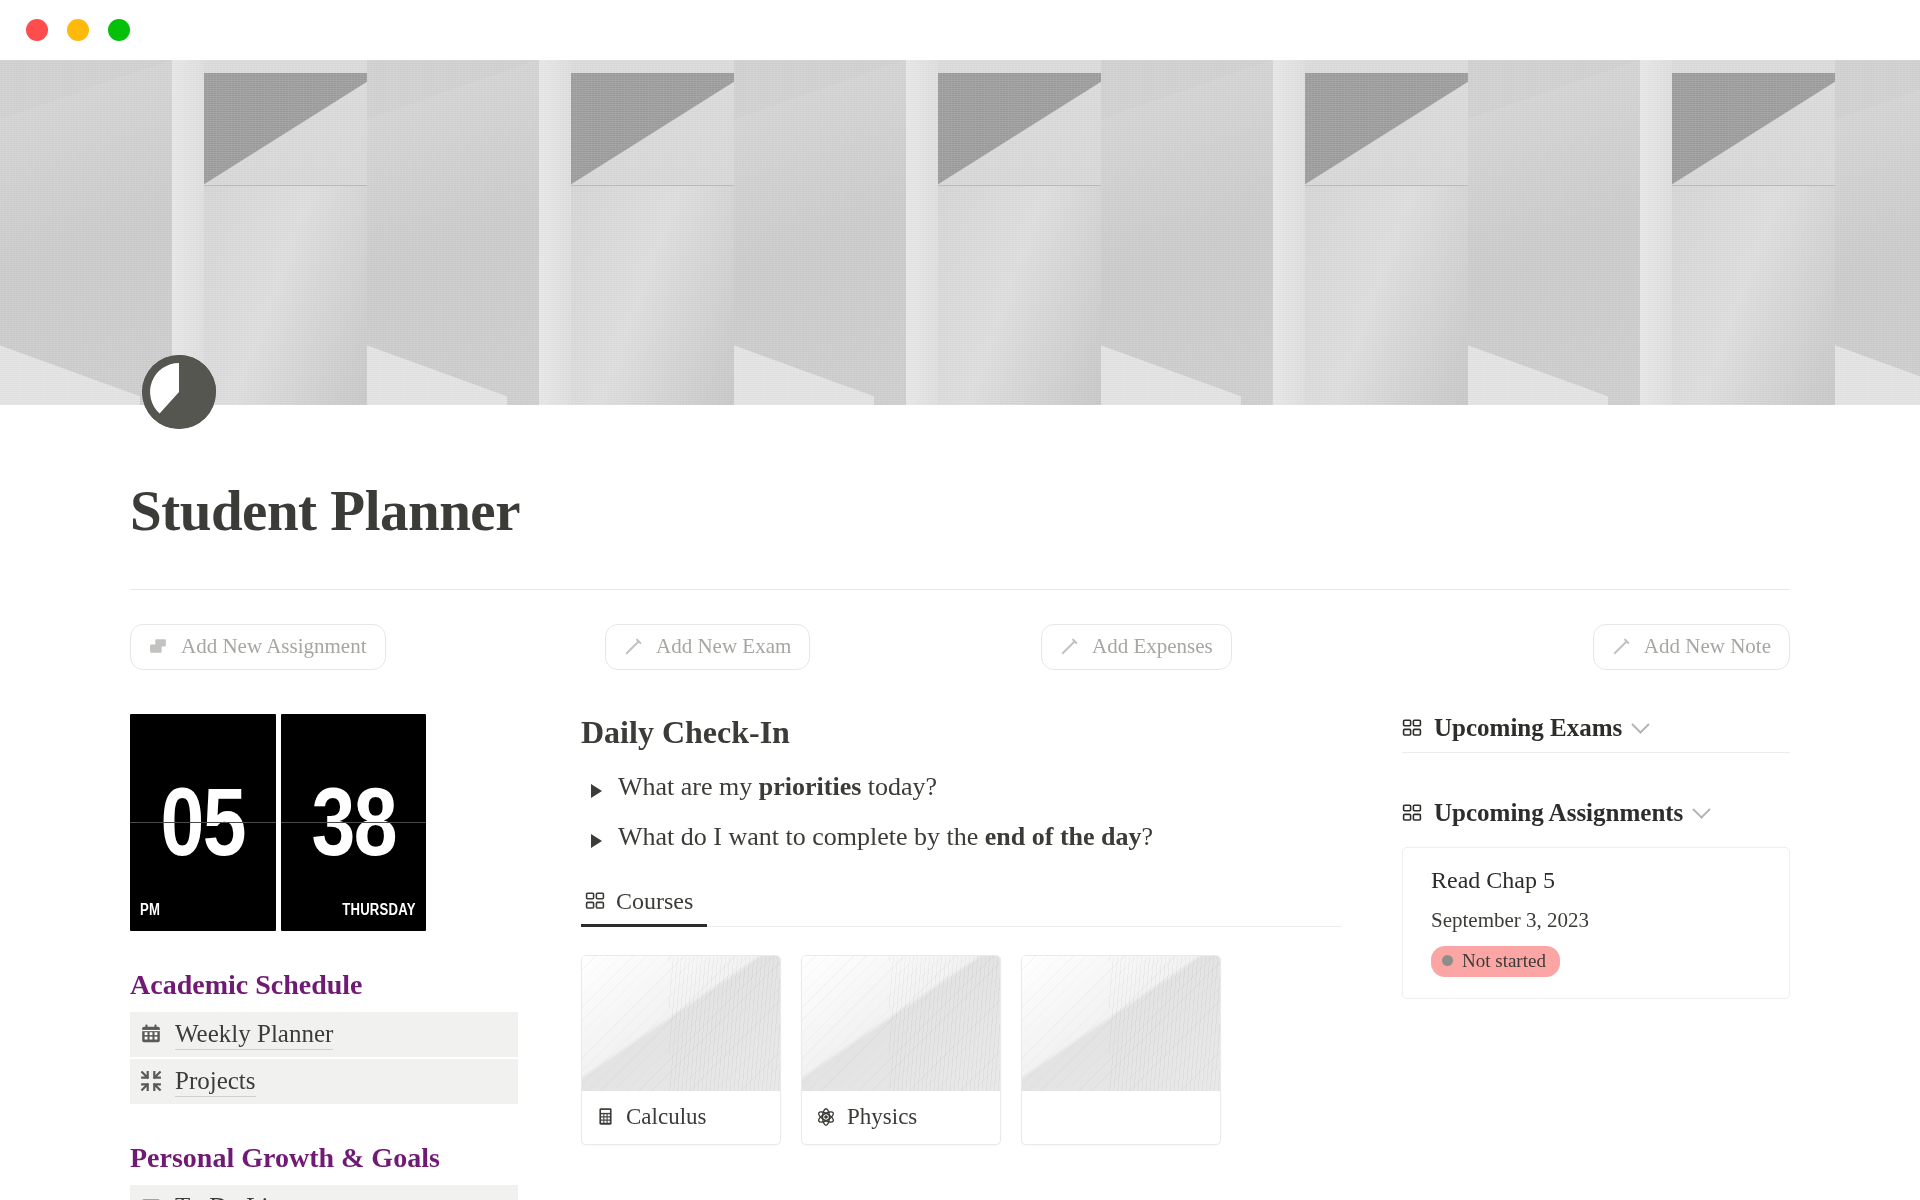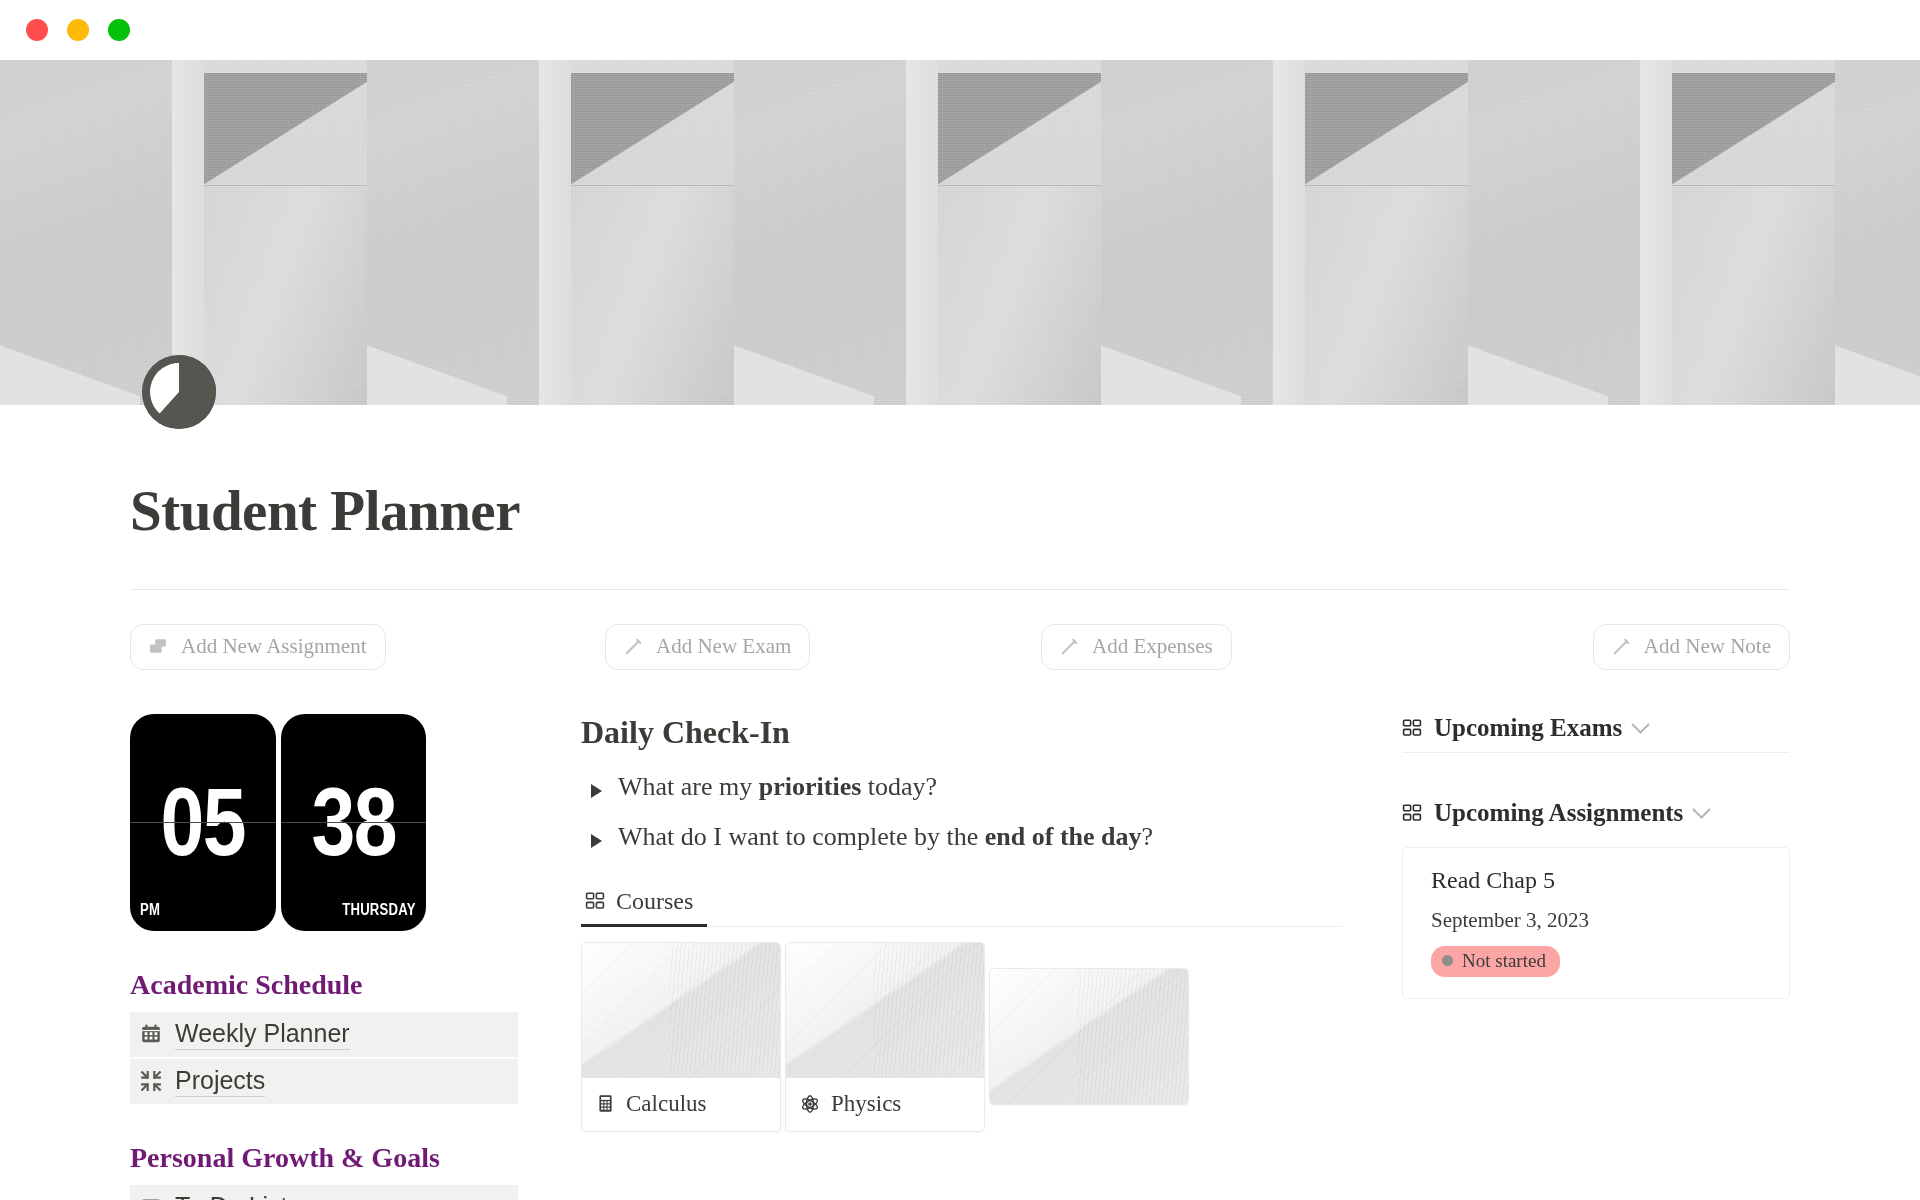--- a/index.html
+++ b/index.html
@@ -158,21 +158,21 @@
   .col-right { width: 388px; flex: 0 0 388px; }
 
   
   .flipclock {
     display: flex; gap: 5px;
     width: 296px;
   }
   .flip-card {
     width: 146px; height: 217px;
     background: #000;
-    border-radius: 24px;
+    border-radius: 1px;
     position: relative;
     overflow: hidden;
   }
   .flip-card .hairline {
     position: absolute; left: 0; right: 0; top: 50%;
     height: 1px; background: #4a4a4a;
   }
   .flip-num {
     position: absolute; left: 0; right: 0; top: 50%;
     transform: translateY(-50%);
@@ -206,21 +206,21 @@
     margin-bottom: 11px;
   }
   .nav-item {
     display: flex; align-items: center; gap: 13px;
     background: #f1f1ef;
     padding: 6px 10px 7px 10px;
     margin-bottom: 2px;
     cursor: pointer;
   }
   .nav-item .lbl {
-    font-family: Liberation Sans, sans-serif;
+    font-family: Liberation Serif, serif;
     font-size: 25px;
     color: #3b3b37;
     border-bottom: 1px solid #cfcfcc;
     line-height: 1.25;
   }
 
   
   h2.mid-h {
     font-family: "Liberation Serif", serif;
     font-weight: 700;
@@ -259,23 +259,22 @@
     padding: 6px 14px 9px 4px;
     border-bottom: 3px solid #2c2c2a;
     font-family: "Liberation Serif", serif;
     font-size: 24px;
     color: #3b3b37;
     cursor: pointer;
     margin-bottom: -1px;
   }
 
   .cards {
-    display: flex; gap: 4px;
-    margin-top: 15px;
-    align-items: center;
+    display: flex; gap: 20px;
+    margin-top: 28px;
   }
   .card {
     width: 200px;
     border: 1px solid #eceae8;
     border-radius: 5px;
     overflow: hidden;
     background: #fff;
     cursor: pointer;
     box-shadow: 0 1px 2px rgba(0,0,0,.04);
   }

